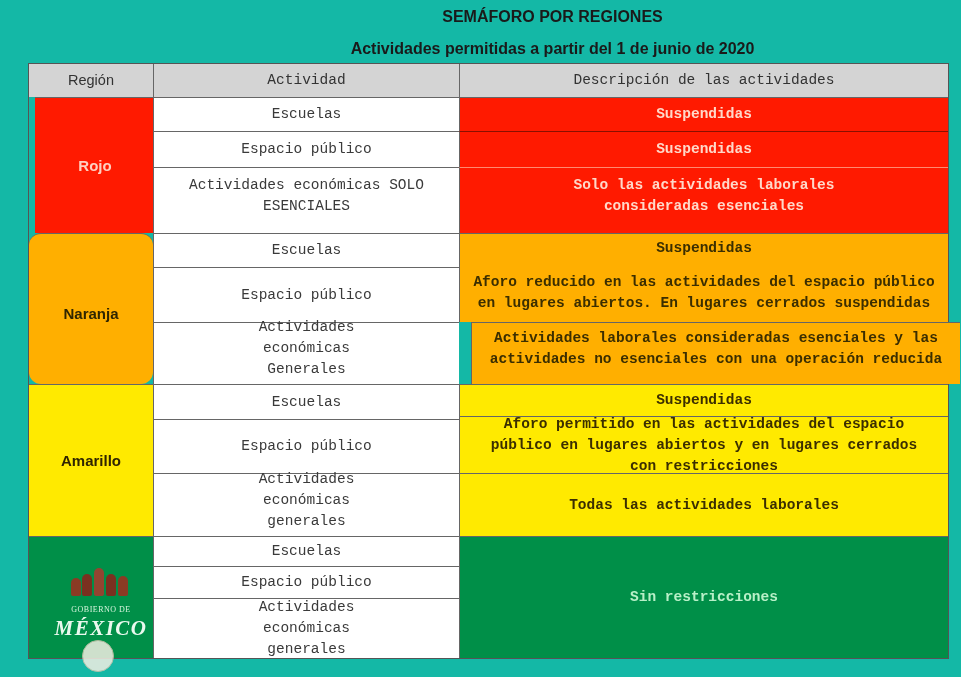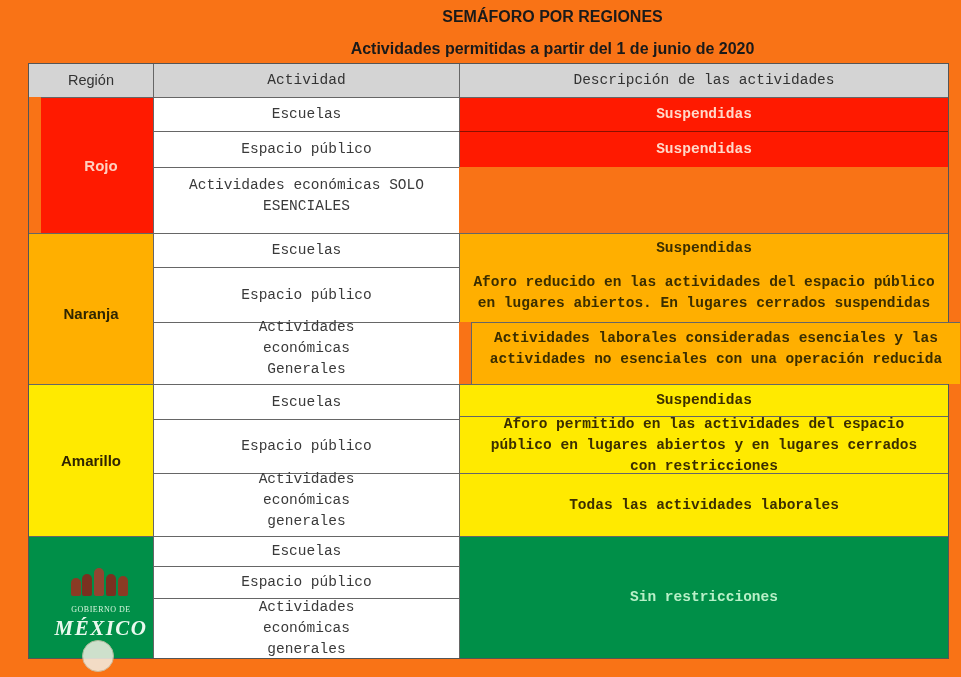--- a/index.html
+++ b/index.html
@@ -1,20 +1,20 @@
 <!DOCTYPE html>
 <html><head>
   <meta charset="utf-8">
   <style>
     * { box-sizing: border-box; margin: 0; padding: 0; }
     html, body {
       width: 961px; height: 677px; background: #ffffff; overflow: hidden;
       font-family: "Liberation Sans", sans-serif;
     }
-    .page { position: relative; width: 961px; height: 677px; background: #f97316; }
+    .page { position: relative; width: 961px; height: 677px; background: #14b8a6; }
     .title {
       position: absolute; left: 0; width: 961px; text-align: center;
       font-weight: bold; color: #1a1a1a;
     }
     .title.main { top: 8px; font-size: 16px; left: 72px; width: 961px; }
     .title.sub  { top: 40px; font-size: 16px; left: 72px; width: 961px; }
     .title.main span, .title.sub span { display: inline-block; }
 
     .grid {
       position: absolute; left: 28px; top: 63px; width: 921px; height: 596px;
@@ -69,31 +69,32 @@
   <div class="title sub">
     <span>Actividades permitidas a partir del 1 de junio de 2020</span>
   </div>
 
   <div class="grid">
 
     <div class="cell hdr" style="left:0;top:0;width:124px;height:33px;">Región</div>
     <div class="cell hdr bl" style="left:124px;top:0;width:306px;height:33px;">Actividad</div>
     <div class="cell hdr bl" style="left:430px;top:0;width:489px;height:33px;">Descripción de las actividades</div>
 
-    <div class="cell red bt reg-label reg-red" style="left:12px;top:33px;width:120px;height:136px;">Rojo</div>
+    <div class="cell red bt reg-label reg-red" style="left:6px;top:33px;width:120px;height:136px;">Rojo</div>
     <div class="cell act bt bl" style="left:124px;top:33px;width:306px;height:34px;">Escuelas</div>
     <div class="cell act bt bl" style="left:124px;top:67px;width:306px;height:36px;">Espacio público</div>
     <div class="cell act bt bl" style="left:124px;top:103px;width:306px;height:66px;flex-direction:column;padding-bottom:10px;">
       <span>Actividades económicas SOLO</span>
       <span>ESENCIALES</span>
     </div>
     <div class="cell red bt bl desc-red" style="left:430px;top:33px;width:489px;height:34px;">Suspendidas</div>
     <div class="cell red bl desc-red" style="left:430px;top:67px;width:489px;height:36px;border-top:1.5px solid #8a1000;">Suspendidas</div>
+    <div class="cell red bl desc-red" style="left:430px;top:103px;width:489px;height:66px;padding:0 90px 10px;border-top:1px solid #ff8a70;">Solo las actividades laborales consideradas esenciales</div>
 
-    <div class="cell orange bt reg-label reg-dark" style="left:0;top:169px;width:124px;height:151px;padding-top:8px;">Naranja</div>
+    <div class="cell orange bt reg-label reg-dark" style="left:0;top:169px;width:124px;height:151px;padding-top:8px;border-radius:12px;">Naranja</div>
     <div class="cell act bt bl" style="left:124px;top:169px;width:306px;height:34px;">Escuelas</div>
     <div class="cell act bt bl" style="left:124px;top:203px;width:306px;height:55px;">Espacio público</div>
     <div class="cell act bt bl" style="left:124px;top:258px;width:306px;height:62px;padding:0 90px 10px;">Actividades económicas Generales</div>
     <div class="cell orange bt bl desc-dark" style="left:430px;top:169px;width:489px;height:30px;">Suspendidas</div>
     <div class="cell orange bl desc-dark" style="left:430px;top:199px;width:489px;height:59px;padding:0 2px;">Aforo reducido en las actividades del espacio público en lugares abiertos. En lugares cerrados suspendidas</div>
     <div class="cell orange bt bl desc-dark" style="left:430px;top:258px;width:489px;height:62px;padding:0 4px 10px;margin-left:12px;">Actividades laborales consideradas esenciales y las actividades no esenciales con una operación reducida</div>
 
     <div class="cell yellow bt reg-label reg-dark" style="left:0;top:320px;width:124px;height:152px;">Amarillo</div>
     <div class="cell act bt bl" style="left:124px;top:320px;width:306px;height:35px;">Escuelas</div>
     <div class="cell act bt bl" style="left:124px;top:355px;width:306px;height:54px;">Espacio público</div>

